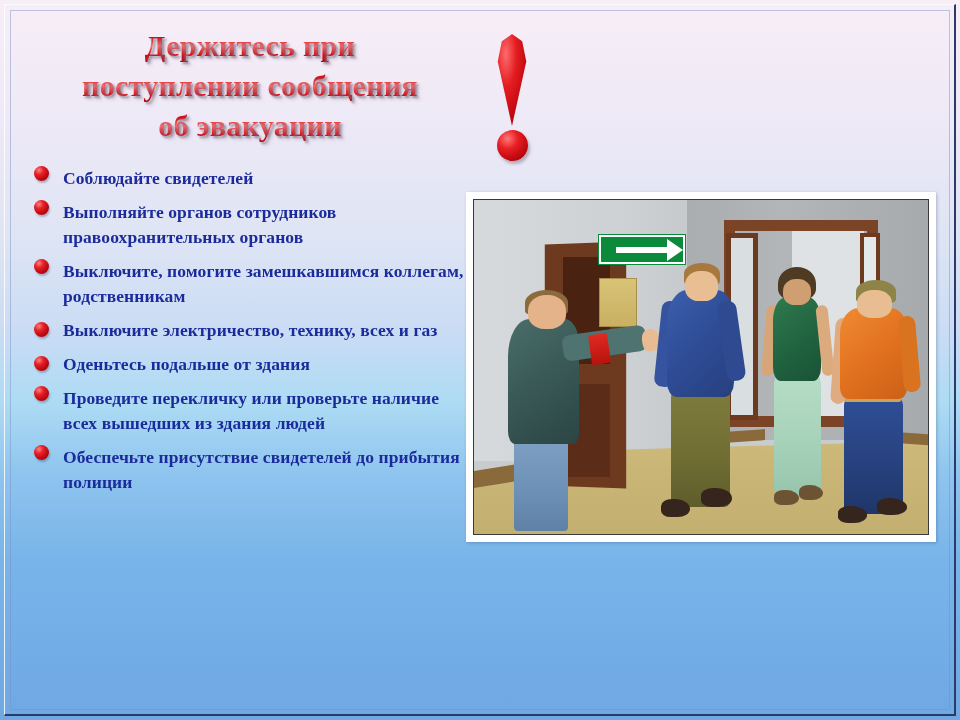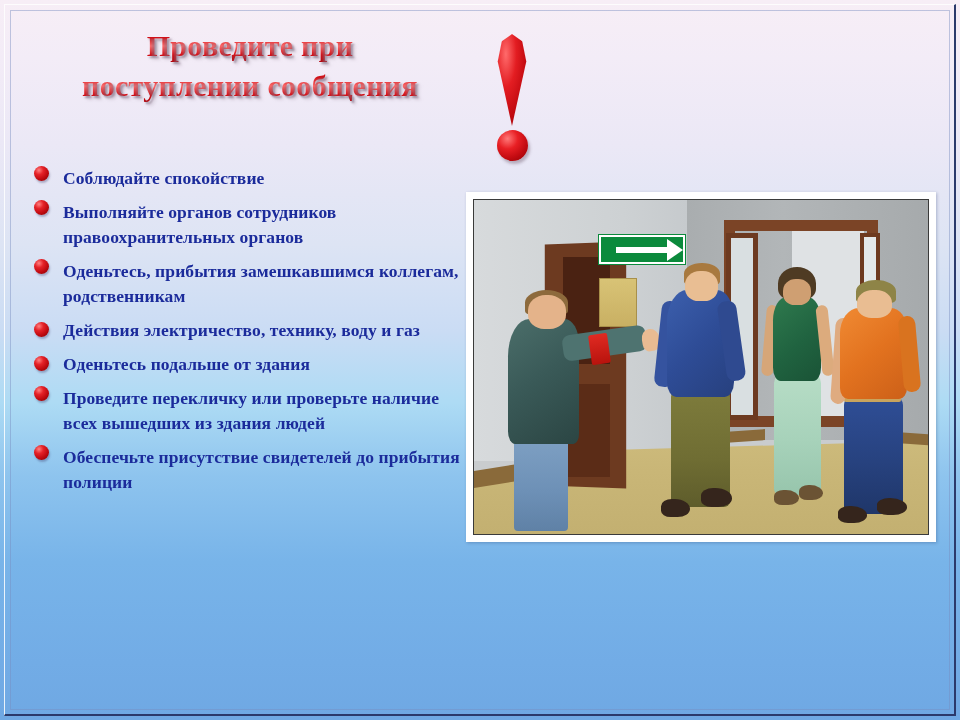--- a/index.html
+++ b/index.html
@@ -382,50 +382,51 @@
 </style>
 </head>
 <body>
 
 <div id="poster">
 
   <div id="frame-outer"></div>
   <div id="frame-inner"></div>
 
   <div id="title-block">
-    <div class="title-line">Проведите при</div>
+    <div class="title-line">Держитесь при</div>
     <div class="title-line">поступлении сообщения</div>
+    <div class="title-line">об эвакуации</div>
   </div>
 
   <div id="exclamation">
     <div id="excl-stem"></div>
     <div id="excl-dot"></div>
   </div>
 
   <div id="bullet-list">
 
     <div class="bullet-item">
       <span class="bullet-dot"></span>
-      <span class="bullet-text">Соблюдайте спокойствие</span>
+      <span class="bullet-text">Соблюдайте свидетелей</span>
     </div>
 
     <div class="bullet-item">
       <span class="bullet-dot"></span>
       <span class="bullet-text">Выполняйте органов сотрудников правоохранительных органов</span>
     </div>
 
     <div class="bullet-item">
       <span class="bullet-dot"></span>
-      <span class="bullet-text">Оденьтесь, прибытия замешкавшимся коллегам, родственникам</span>
+      <span class="bullet-text">Выключите, помогите замешкавшимся коллегам, родственникам</span>
     </div>
 
 
     <div class="bullet-item dot-top">
       <span class="bullet-dot"></span>
-      <span class="bullet-text">Действия электричество, технику, воду и газ</span>
+      <span class="bullet-text">Выключите электричество, технику, всех и газ</span>
     </div>
 
     <div class="bullet-item dot-top">
       <span class="bullet-dot"></span>
       <span class="bullet-text">Оденьтесь подальше от здания</span>
     </div>
 
     <div class="bullet-item">
       <span class="bullet-dot"></span>
       <span class="bullet-text">Проведите перекличку или проверьте наличие всех вышедших из здания людей</span>

